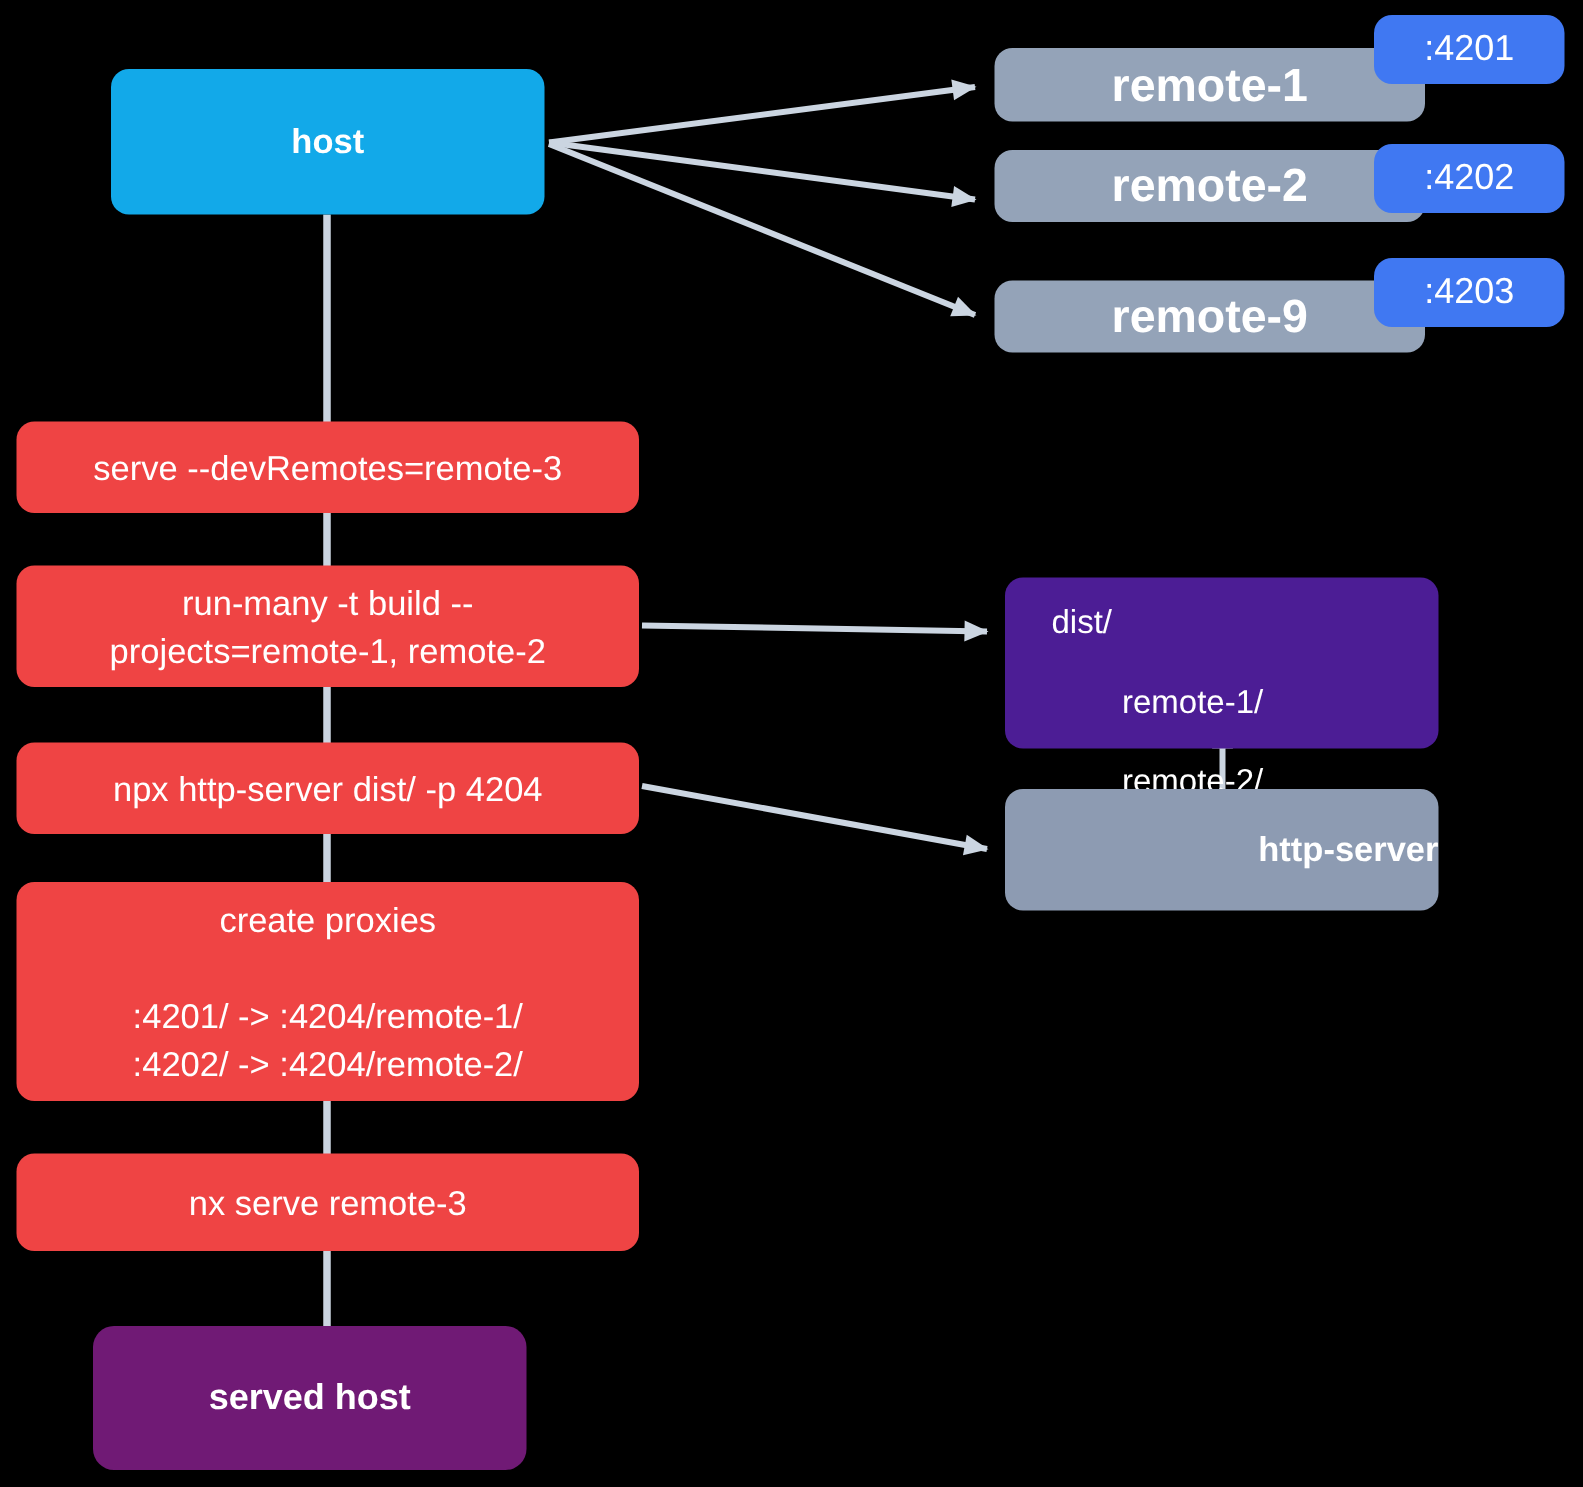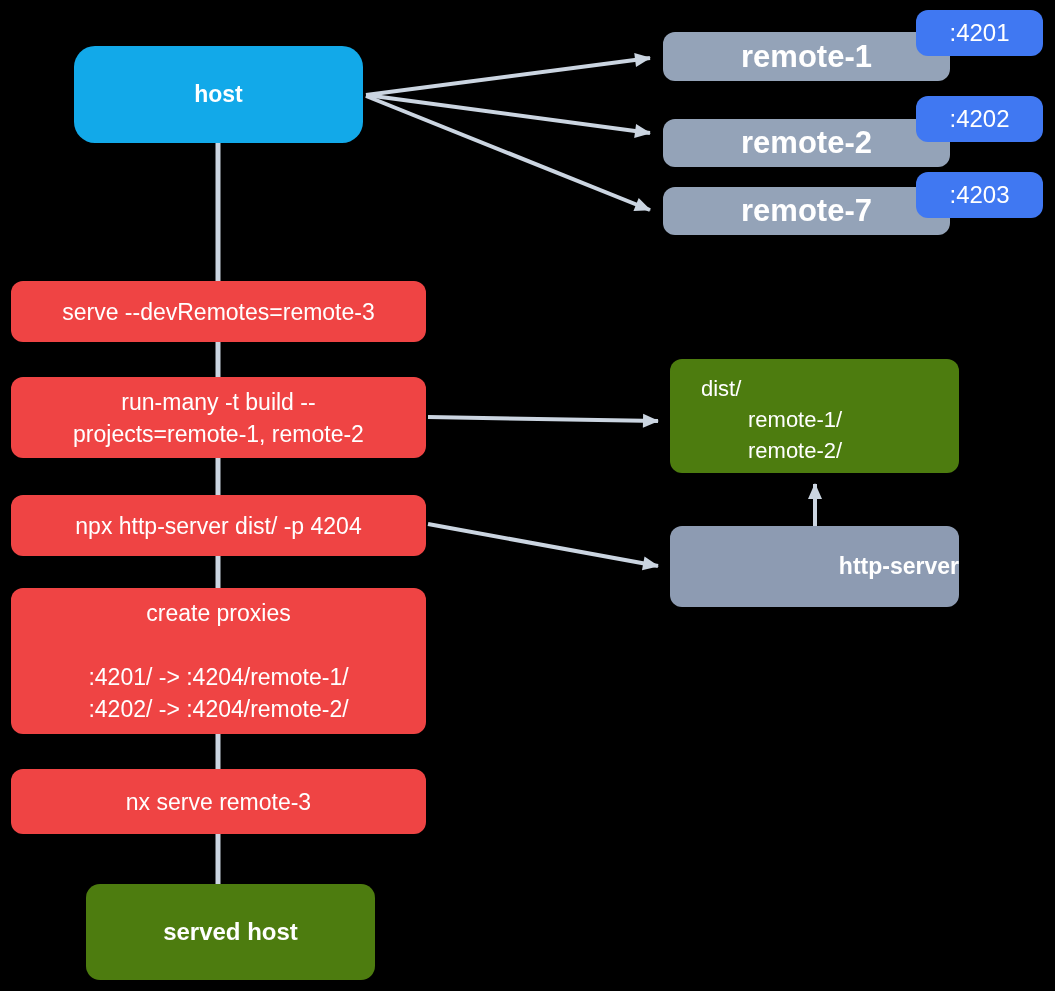--- a/index.html
+++ b/index.html
@@ -29,70 +29,70 @@
     align-items: center;
     justify-content: center;
     text-align: center;
     color: #ffffff;
   }
   .node-host {
     left: 74px; top: 46px; width: 289px; height: 97px;
     background: #12a9e9;
     font-weight: 700;
     font-size: 23px;
-    border-radius: 21px;
   }
   .step {
     background: #ef4444;
     left: 11px; width: 415px;
     font-size: 23px;
     line-height: 32px;
     white-space: pre-line;
   }
   .step-serve        { top: 281px; height: 61px; }
   .step-run-many     { top: 377px; height: 81px; }
   .step-npx          { top: 495px; height: 61px; }
   .step-proxies      { top: 588px; height: 146px; }
   .step-nx-serve     { top: 769px; height: 65px; }
   .node-served-host {
-    left: 86px; top: 884px; width: 289px; height: 96px;
-    background: #4d7c0f;
+    left: 62px; top: 884px; width: 289px; height: 96px;
+    background: #701a75;
     font-weight: 700;
     font-size: 24px;
     border-radius: 14px;
   }
   .remote {
     left: 663px; width: 287px; height: 48px;
     background: #94a3b8;
     font-weight: 700;
     font-size: 31px;
   }
   .remote-1 { top: 32px; height: 49px; }
-  .remote-2 { top: 119px; }
+  .remote-2 { top: 100px; }
   .remote-3 { top: 187px; }
   .badge {
     left: 916px; width: 127px; height: 46px;
     background: #4078f2;
     font-size: 24px;
     border-radius: 12px;
   }
   .badge-1 { top: 10px; }
   .badge-2 { top: 96px; }
   .badge-3 { top: 172px; }
   .node-dist {
-    left: 670px; top: 359px; width: 289px; height: 114px;
-    background: #4d7c0f;
+    left: 670px; top: 385px; width: 289px; height: 114px;
+    background: #4c1d95;
     font-size: 22px;
     line-height: 31px;
     flex-direction: column;
     align-items: flex-start;
     justify-content: flex-start;
     text-align: left;
     padding: 14px 0 0 31px;
     box-sizing: border-box;
+    gap: 22px;
   }
   .node-dist .indent { padding-left: 47px; }
   .node-http-server {
     left: 670px; top: 526px; width: 289px; height: 81px;
     background: #8d9bb2;
     font-weight: 700;
     font-size: 23px;
     justify-content: flex-end;
   }
 </style>
@@ -120,21 +120,21 @@
     <span>host</span>
   </div>
 
   <div class="box remote remote-1">
     <span>remote-1</span>
   </div>
   <div class="box remote remote-2">
     <span>remote-2</span>
   </div>
   <div class="box remote remote-3">
-    <span>remote-7</span>
+    <span>remote-9</span>
   </div>
 
   <div class="box badge badge-1">
     <span>:4201</span>
   </div>
   <div class="box badge badge-2">
     <span>:4202</span>
   </div>
   <div class="box badge badge-3">
     <span>:4203</span>

